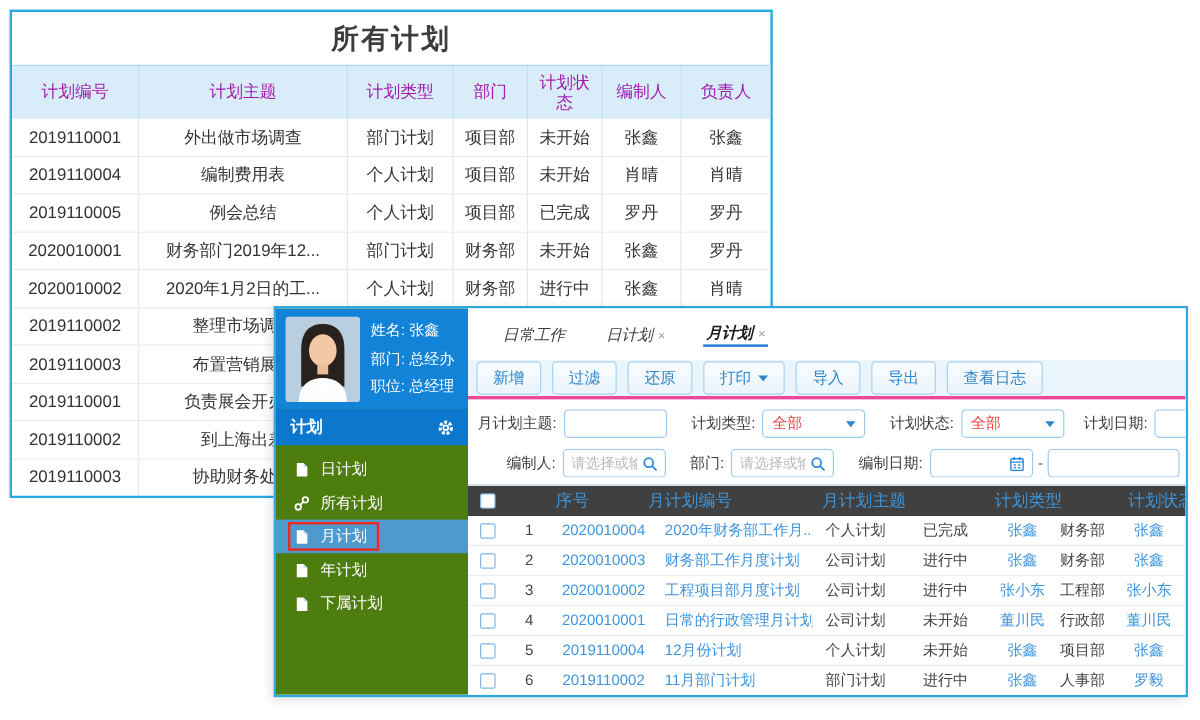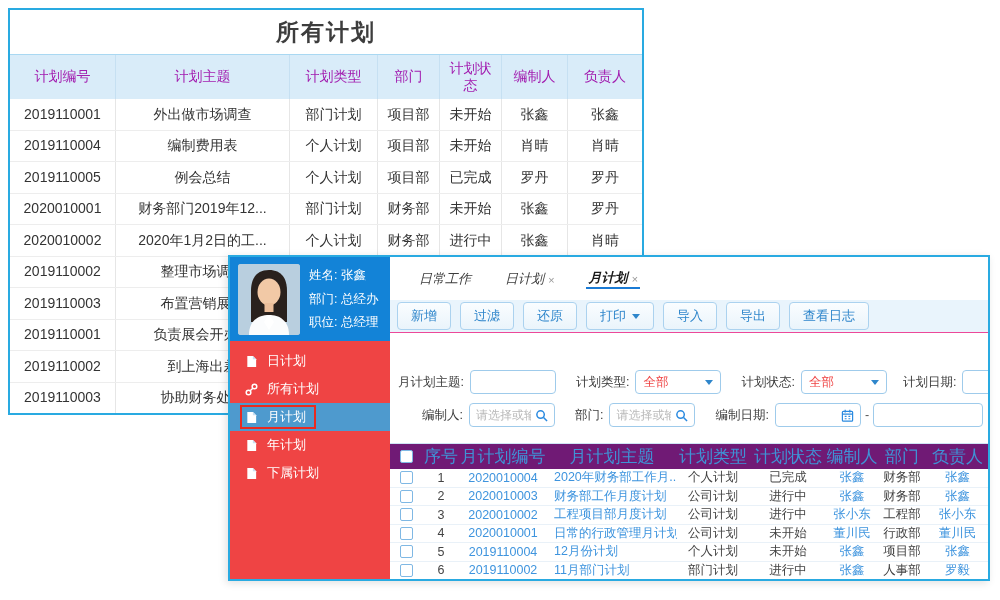--- a/index.html
+++ b/index.html
@@ -25,21 +25,21 @@
   .brow:first-child { border-top:none; }
   .brow .bcell { border-right:1px solid #e6e6e6; }
   .brow .bcell:last-child { border-right:none; }
 
   
   .fgw { position:absolute; left:228px; top:255px; width:762px; height:326px;
          border:2px solid #29aae1; background:#fff; display:flex; overflow:hidden; z-index:2;
          box-shadow:-2px 2px 8px rgba(0,0,0,.12); }
 
   
-  .sidebar { flex:0 0 160px; width:160px; background:#ef4444; display:flex; flex-direction:column; }
+  .sidebar { flex:0 0 160px; width:160px; background:#4d7c0f; display:flex; flex-direction:column; }
   .profile { height:84px; background:#1383d7; display:flex; gap:9px; padding:7px 4px 6px 8px; }
   .avatar { flex:0 0 62px; width:62px; height:71px; border-radius:3px; overflow:hidden; background:#b9cfdf; }
   .pinfo { display:flex; flex-direction:column; justify-content:space-between; padding:3px 0 4px;
            color:#fff; font-size:12.5px; white-space:nowrap; }
   .side-section { height:30px; background:#0c78cd; display:flex; align-items:center;
                   justify-content:space-between; padding:0 11px 0 12px; color:#fff;
                   font-size:13.5px; font-weight:bold; }
   .gear { width:15px; height:15px; display:flex; cursor:pointer; }
   .nav { flex:1; padding-top:6px; }
   .nitem { height:28px; display:flex; align-items:center; padding-left:15px; gap:9px;
@@ -49,49 +49,49 @@
   .ann { position:absolute; left:10px; top:2px; width:76px; height:24px;
          border:2px solid #ea2a20; pointer-events:none; }
 
   
   .main { flex:1; min-width:0; display:flex; flex-direction:column; background:#fff; }
   .tabbar { height:43px; display:flex; align-items:center; padding-left:27px; gap:30px; background:#fff;font-style:italic; }
   .tab { position:relative; font-size:13px; color:#3c3c3c; display:flex; align-items:center;
          gap:4px; padding:0 2px; cursor:pointer; }
   .tab.active { color:#1a1a1a; font-weight:bold; border-bottom:2px solid #1a7ad4; }
   .tab .x { font-size:11px; color:#999; line-height:1; align-self:flex-start; margin-top:5px; font-weight:normal; cursor:pointer; }
-  .toolbar { height:33px; background:#e9f4fc; border-bottom:1px solid #ec4899; display:flex;
+  .toolbar { height:33px; background:#e9f4fc; border-bottom:3px solid #ec4899; display:flex;
              align-items:center; padding-left:7px; gap:9px; }
   .tbtn { background:linear-gradient(#fafdff,#eaf4fb); border:1px solid #abd2ef; border-radius:4px;
           color:#2f86cb; font-size:13px; padding:4px 13px; display:flex; align-items:center; gap:6px;
           cursor:pointer; font-family:inherit; }
   .caret { width:0; height:0; border-left:4px solid transparent; border-right:4px solid transparent;
            border-top:5px solid #2f86cb; }
 
-  .filters { padding:8px 0 16px 8px; display:flex; flex-direction:column; gap:9px; background:#fff;margin-top:29px; }
+  .filters { padding:8px 0 6px 8px; display:flex; flex-direction:column; gap:9px; background:#fff; }
   .frow { display:flex; align-items:center; font-size:12.5px; color:#3c3c3c; white-space:nowrap;
           overflow:hidden; }
   .flabel { margin-right:6px; }
   .finput { height:24px; border:1px solid #9fcbeb; border-radius:4px; background:#fff;
             font-family:inherit; font-size:12px; padding:0 6px; color:#333; outline:none; }
   .w86 { width:86px; flex:0 0 86px; }
   .wcut { width:70px; flex:0 0 70px; }
   .wcut2 { width:110px; flex:0 0 110px; }
   .g20 { margin-left:20px; } .g16 { margin-left:16px; } .ind { margin-left:24px; }
   .fselect { width:86px; flex:0 0 86px; height:24px; border:1px solid #9fcbeb; border-radius:4px;
              display:flex; align-items:center; justify-content:space-between; padding:0 7px;
              color:#ef4444; font-size:12.5px; background:#fff; cursor:pointer; }
   .inputicon { display:flex; align-items:center; justify-content:space-between; gap:4px; cursor:text; }
   .inputicon .ph { color:#b9b9b9; font-size:12px; overflow:hidden; }
   .iico { width:13px; height:13px; flex:0 0 13px; display:flex; }
   .dash { margin:0 4px; color:#555; }
 
   
-  .phead { height:26px; background:#701a75; border-top:1px solid #cfe4f5; display:flex;
-           align-items:center; font-size:17px; color:#3f93d6; }
+  .phead { height:26px; background:#404040; border-top:1px solid #cfe4f5; display:flex;
+           align-items:center; font-size:14px; color:#3f93d6;gap:36px; }
   .pcell { display:flex; align-items:center; justify-content:center; text-align:center;
            overflow:hidden; white-space:nowrap; padding:0 2px; }
   .pc0{width:33px;flex:0 0 33px;} .pc1{width:36px;flex:0 0 36px;} .pc2{width:88px;flex:0 0 88px;}
   .pc3{width:130px;flex:0 0 130px;} .pc4{width:72px;flex:0 0 72px;} .pc5{width:78px;flex:0 0 78px;}
   .pc6{width:50px;flex:0 0 50px;} .pc7{width:50px;flex:0 0 50px;} .pc8{flex:1;}
   .pbody { flex:1; display:flex; flex-direction:column; }
   .prow { flex:1; display:flex; align-items:stretch; border-top:1px solid #e9f1f8; font-size:12.5px; color:#444; }
   .prow:first-child { border-top:none; }
   .link { color:#3e94de; cursor:pointer; }
   .pcell.left { justify-content:flex-start; text-align:left; padding-left:7px; }
@@ -220,20 +220,29 @@
           <path d="M11 71 C11 56 21 51 31 51 C41 51 51 56 51 71 Z" fill="#fbfcfd"></path>
           <path d="M31 51 L26 58 L31 66 L36 58 Z" fill="#fff"></path>
         </svg>
       </div>
       <div class="pinfo">
         <span>姓名: 张鑫</span>
         <span>部门: 总经办</span>
         <span>职位: 总经理</span>
       </div>
     </div>
+    <div class="side-section">
+      <span>计划</span>
+      <span class="gear">
+        <svg viewBox="0 0 16 16" width="15" height="15">
+          <circle cx="8" cy="8" r="5" fill="none" stroke="#fff" stroke-width="2.8" stroke-dasharray="2.6 1.7"></circle>
+          <circle cx="8" cy="8" r="2.1" fill="none" stroke="#fff" stroke-width="1.6"></circle>
+        </svg>
+      </span>
+    </div>
     <nav class="nav" id="sideNav">
         <div class="nitem">
     <span class="ni-icon">
             <svg viewBox="0 0 14 14" width="13" height="13">
               <path d="M2.5 1 h6 l3.5 3.5 v8.5 h-9.5 z" fill="#fff"></path>
               <path d="M8.5 1 l3.5 3.5 h-3.5 z" fill="#c8dff2"></path>
             </svg>
           </span>
     <span>日计划</span>
 

